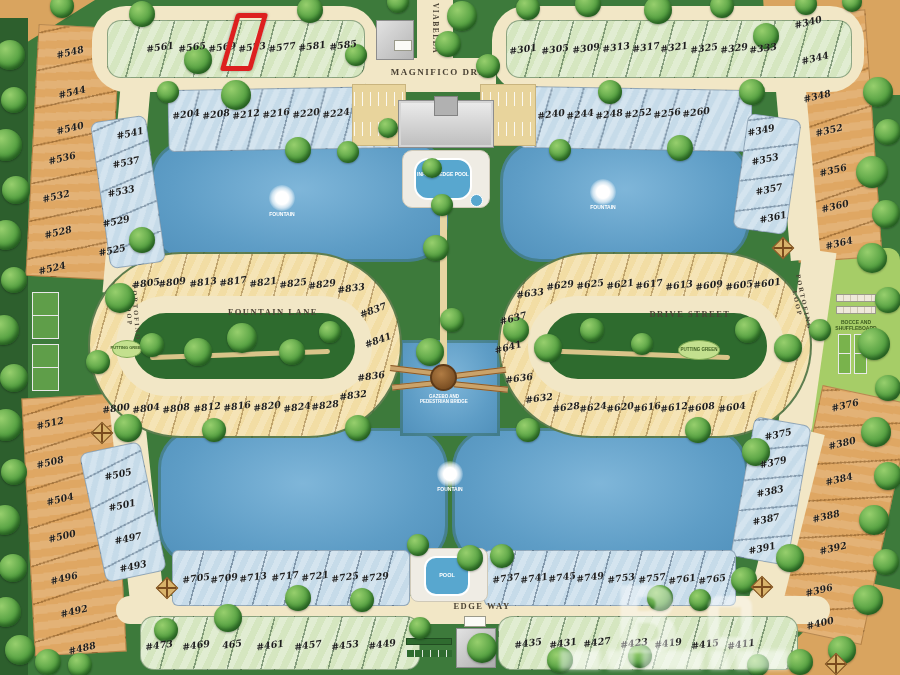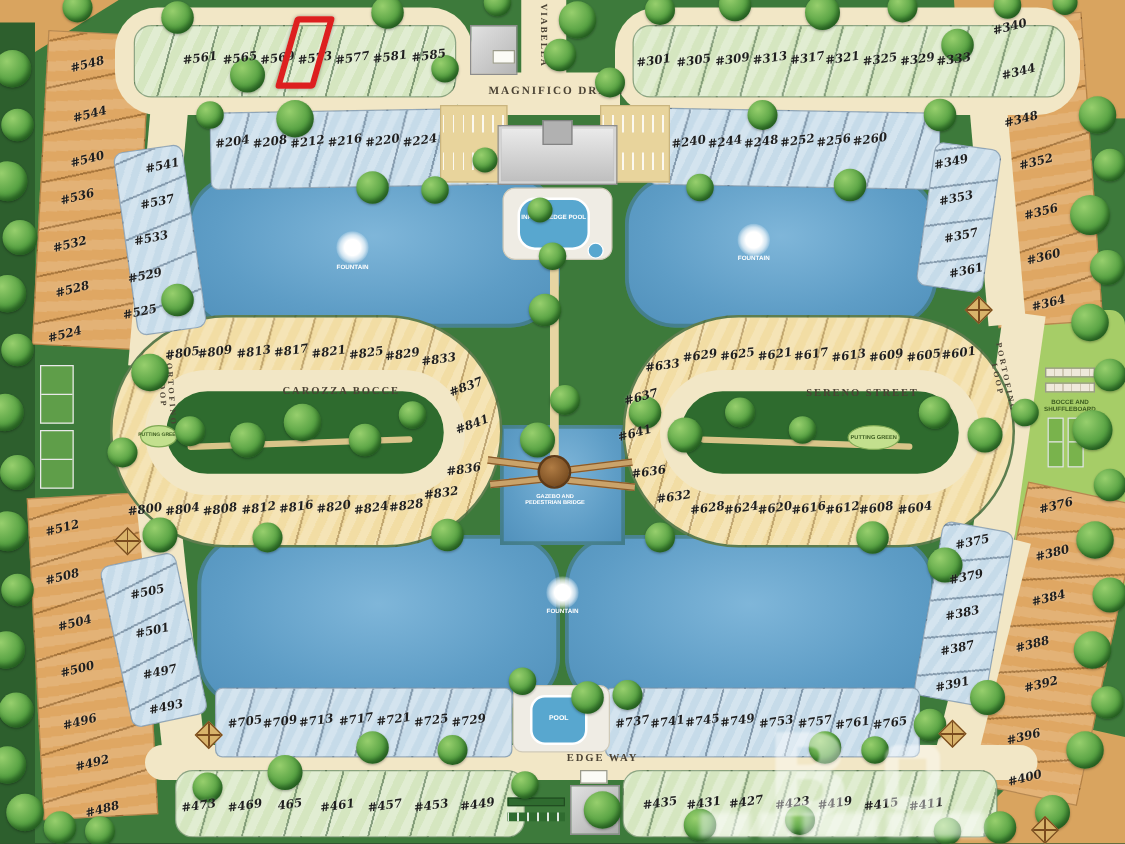--- a/index.html
+++ b/index.html
@@ -161,22 +161,22 @@
 
   <div class="fountain" style="left:269px;top:185px;"></div>
   <div class="fountain" style="left:590px;top:179px;"></div>
   <div class="fountain" style="left:437px;top:461px;"></div>
   <div class="tinywhite" style="left:262px;top:212px;width:40px;font-size:5px;">FOUNTAIN</div>
   <div class="tinywhite" style="left:583px;top:205px;width:40px;font-size:5px;">FOUNTAIN</div>
   <div class="tinywhite" style="left:430px;top:487px;width:40px;font-size:5px;">FOUNTAIN</div>
 
   <div class="street" style="left:375px;top:67px;width:140px;">MAGNIFICO DRIVE</div>
   <div class="street" style="left:405px;top:24px;width:60px;transform:rotate(90deg);font-size:7.5px;">VIABELLA</div>
-  <div class="street" style="left:213px;top:307px;width:120px;font-size:8.5px;">CAROZZA BOCCE</div>
-  <div class="street" style="left:630px;top:309px;width:120px;font-size:8.5px;">SERENO STREET</div>
+  <div class="street" style="left:213px;top:307px;width:120px;font-size:8.5px;">FOUNTAIN LANE</div>
+  <div class="street" style="left:630px;top:309px;width:120px;font-size:8.5px;">DRIVE STREET</div>
   <div class="street" style="left:442px;top:601px;width:80px;font-size:8.5px;">EDGE WAY</div>
   <div class="street" style="left:90px;top:306px;width:86px;transform:rotate(86deg);font-size:6.5px;letter-spacing:2px;">PORTOFINO LOOP</div>
   <div class="street" style="left:758px;top:296px;width:86px;transform:rotate(78deg);font-size:6.5px;letter-spacing:2px;">PORTOFINO LOOP</div>
 
   <div id="trees-layer" style="left:0;top:0;width:900px;height:675px;">
       <div class="tree" style="left: -5px; top: 40px; width: 30px; height: 30px;"></div>
       <div class="tree" style="left: 1px; top: 87px; width: 26px; height: 26px;"></div>
       <div class="tree" style="left: -10px; top: 129px; width: 32px; height: 32px;"></div>
       <div class="tree" style="left: 2px; top: 176px; width: 28px; height: 28px;"></div>
       <div class="tree" style="left: -9px; top: 220px; width: 30px; height: 30px;"></div>

